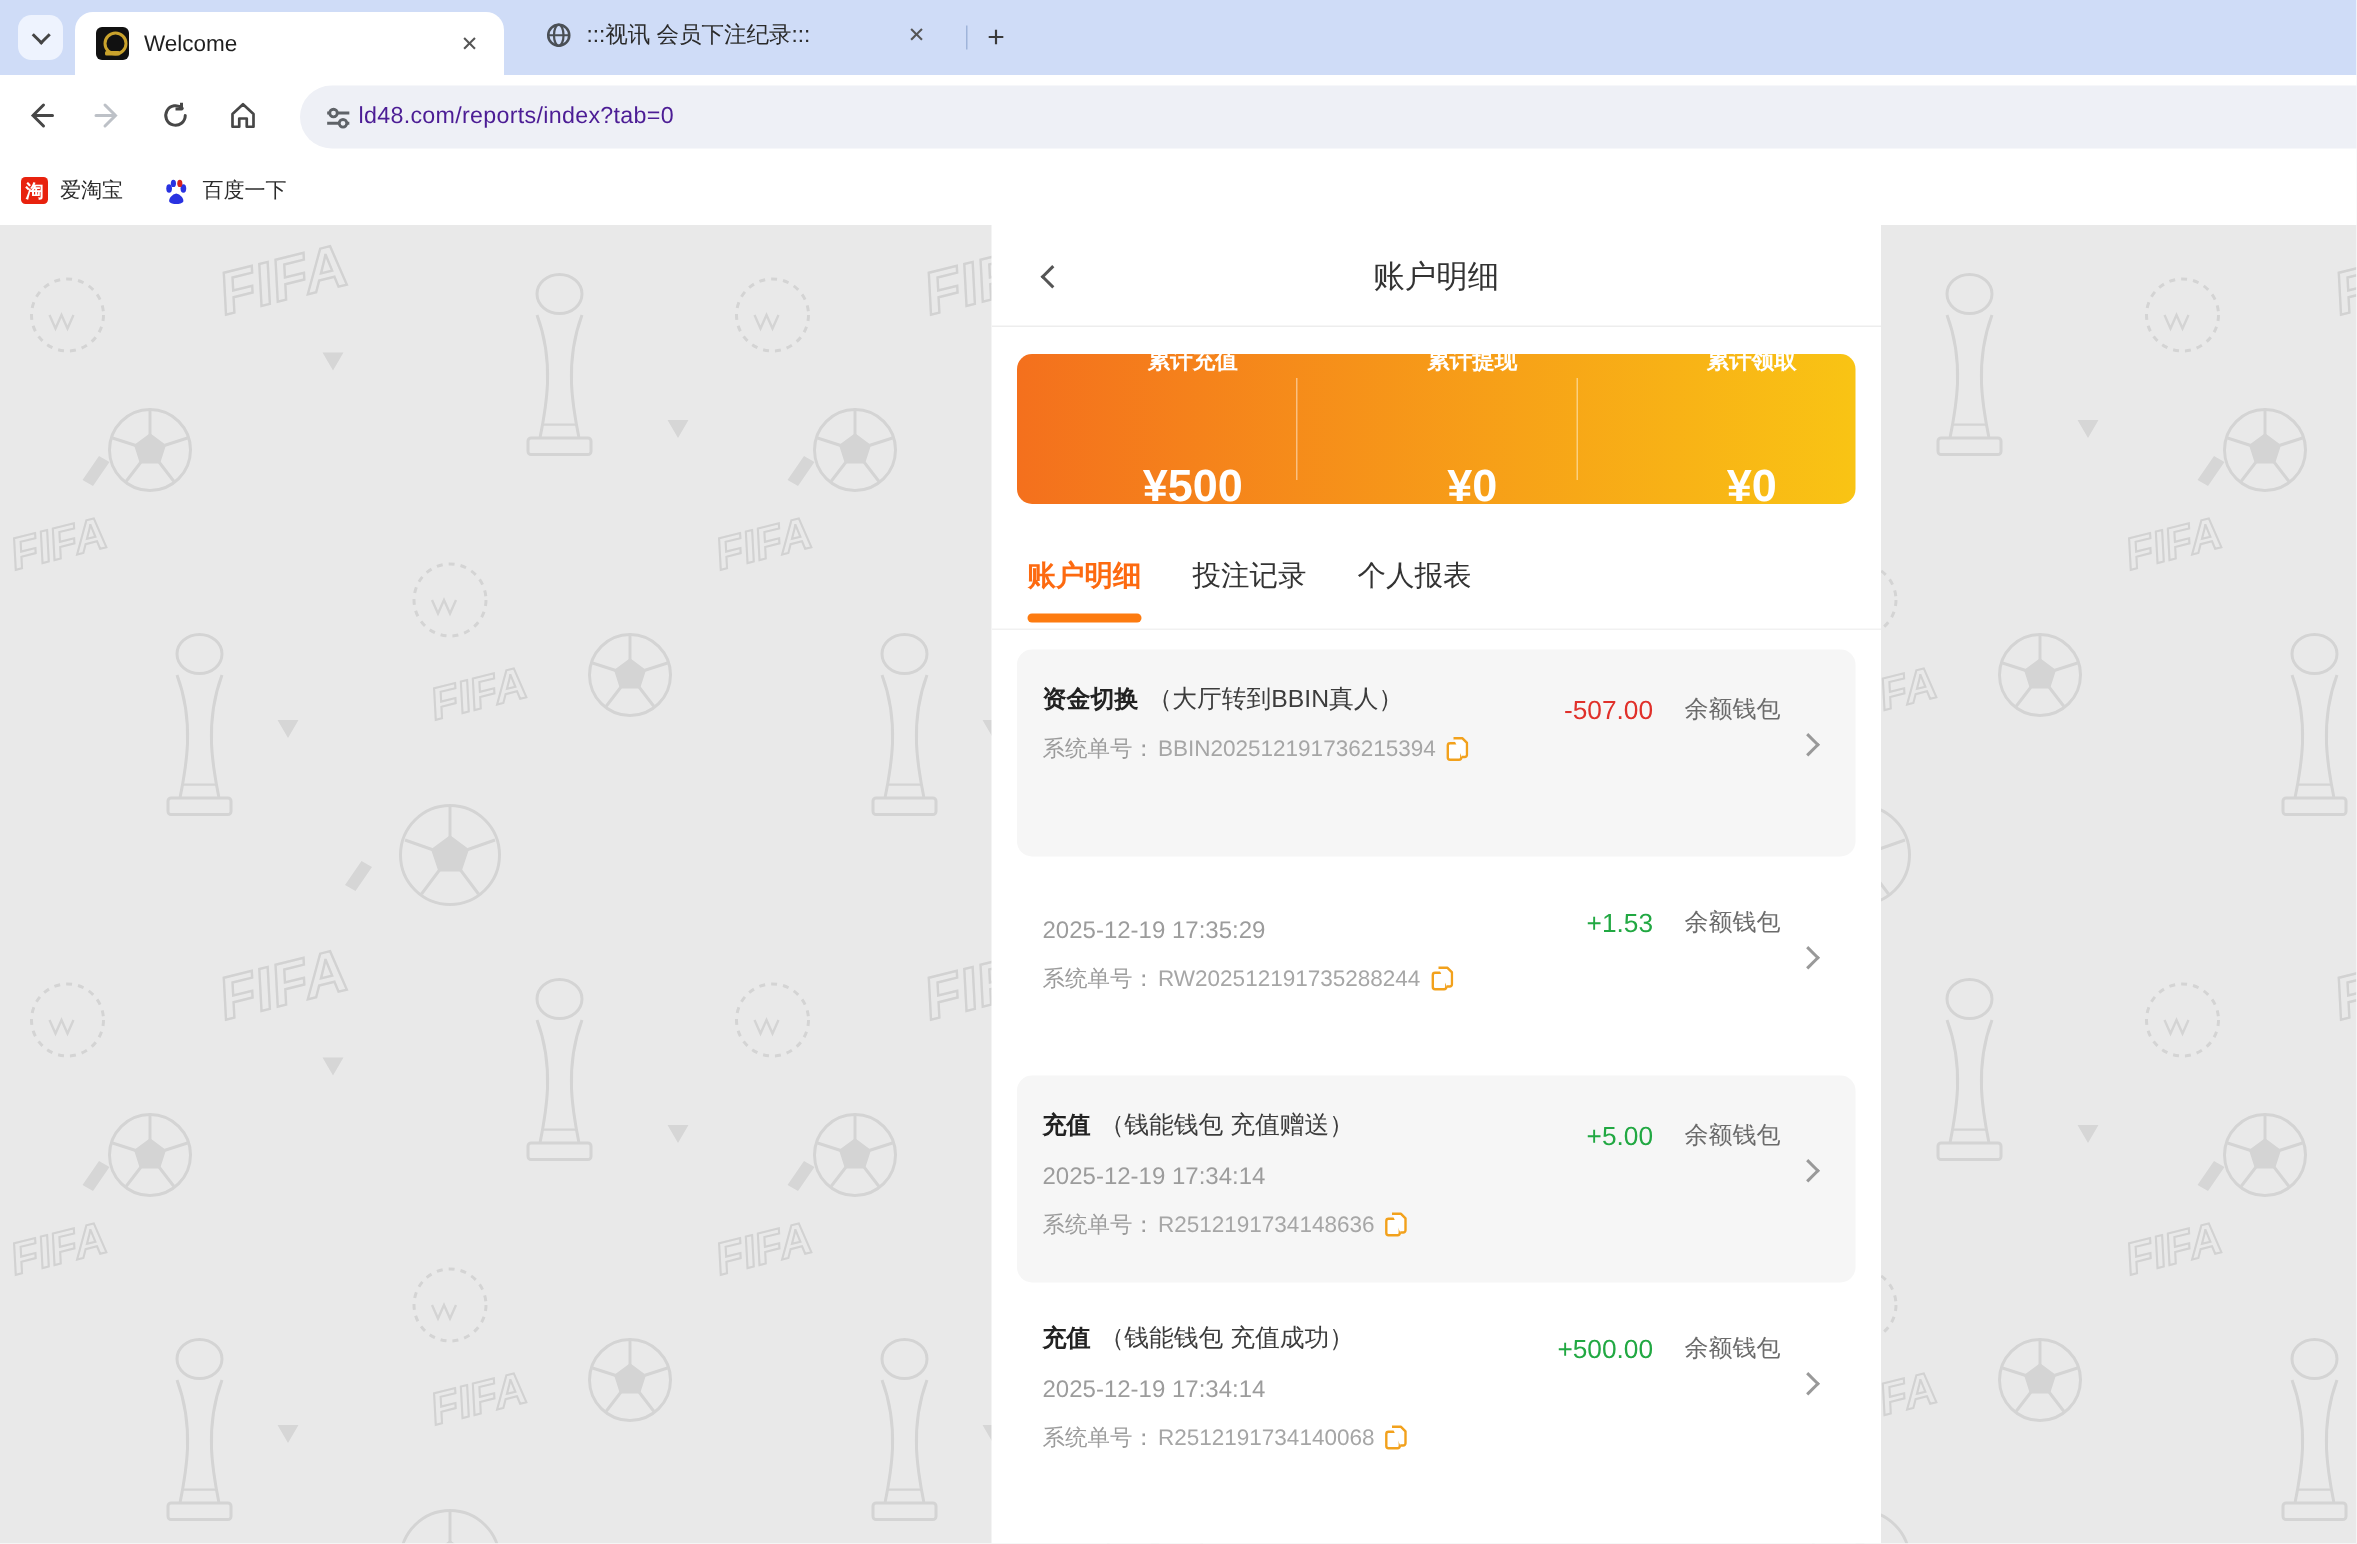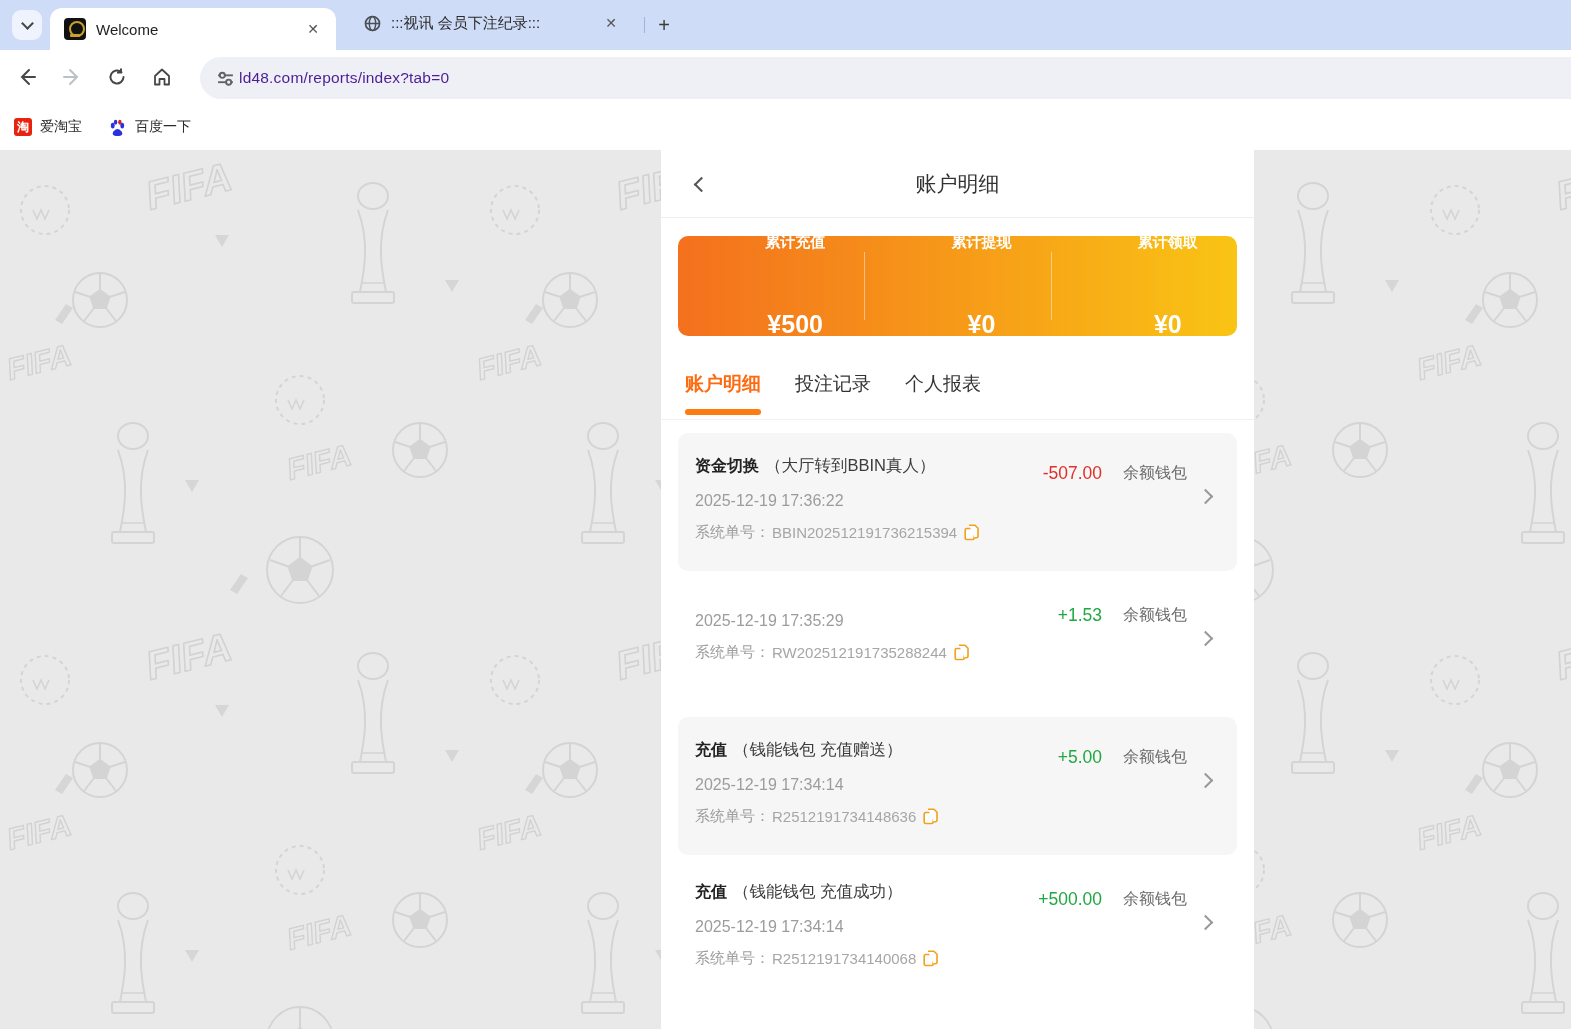--- a/index.html
+++ b/index.html
@@ -37,21 +37,21 @@
 
   .p-header { height:68px; position:relative; display:flex; align-items:center; justify-content:center; border-bottom:1px solid #ededed; }
   .p-title { font-size:21px; color:#333; font-weight:500; }
   .back-btn { position:absolute; left:24px; top:20px; width:28px; height:28px; display:flex; align-items:center; justify-content:center; }
   .back-chev { width:11px; height:11px; border-left:2.5px solid #555; border-bottom:2.5px solid #555; transform:rotate(45deg); margin-left:4px; }
 
   .summary { margin:18px 17px 0; height:100px; border-radius:10px; background:linear-gradient(90deg,#f4701d,#f9c414); display:flex; }
   .sum-col { flex:1; display:flex; flex-direction:column; align-items:center; justify-content:center; gap:26px; position:relative;padding-left:48px; }
   .sum-col + .sum-col::before { content:""; position:absolute; left:0; top:16px; bottom:16px; width:1px; background:rgba(255,255,255,.45); }
   .sum-label { font-size:15px; color:#fff; font-weight:600; }
-  .sum-value { font-size:25px; color:#fff; font-weight:bold;margin-top:32px; }
+  .sum-value { font-size:30px; color:#fff; font-weight:bold;margin-top:32px; }
 
   .p-tabs { height:84px; display:flex; align-items:center; gap:34px; padding:14px 0 0 24px; border-bottom:1px solid #f1f1f1; position:relative; }
   .p-tab { font-size:19px; color:#333; position:relative; padding-bottom:2px; }
   .p-tab.active { color:#fd6a10; font-weight:bold; }
   .p-tab.active::after { content:""; position:absolute; left:50%; transform:translateX(-50%); bottom:-16px; width:76px; height:6px; border-radius:3px; background:#fd7b10; }
 
   .p-filters { height:56px; display:flex; align-items:center; gap:15px; padding:0 17px; border-bottom:1px solid #f1f1f1; }
   .pill { height:36px; border:1px solid #ddd; border-radius:18px; display:flex; align-items:center; justify-content:space-between; padding:0 14px; font-size:15px; color:#8a8a8a; }
   .pill-today { width:104px; }
   .pill-cat   { width:121px; }
@@ -257,21 +257,20 @@
     </div>
 
 
     <div class="txn-list">
 
       <div class="txn shaded">
         <div class="txn-title-row">
           <span class="txn-title">资金切换</span>
           <span class="txn-sub">（大厅转到BBIN真人）</span>
         </div>
-        <div class="txn-date">2025-12-19 17:36:22</div>
         <div class="txn-order">
           <span>系统单号：</span>
           <span class="no">BBIN202512191736215394</span>
           <svg class="copy-ic" width="15" height="17" viewBox="0 0 15 17">
             <rect x="1.2" y="4.5" width="9" height="11" rx="1.5" fill="#fff" stroke="#f2a11c" stroke-width="1.6"></rect>
             <path d="M5 1.2 h6 l3 3 v8 a1.5 1.5 0 0 1 -1.5 1.5 h-2" fill="#fff" stroke="#f2a11c" stroke-width="1.6" stroke-linejoin="round"></path>
           </svg>
         </div>
         <div class="amt-col">
           <span class="amt" data-type="negative">-507.00</span>

